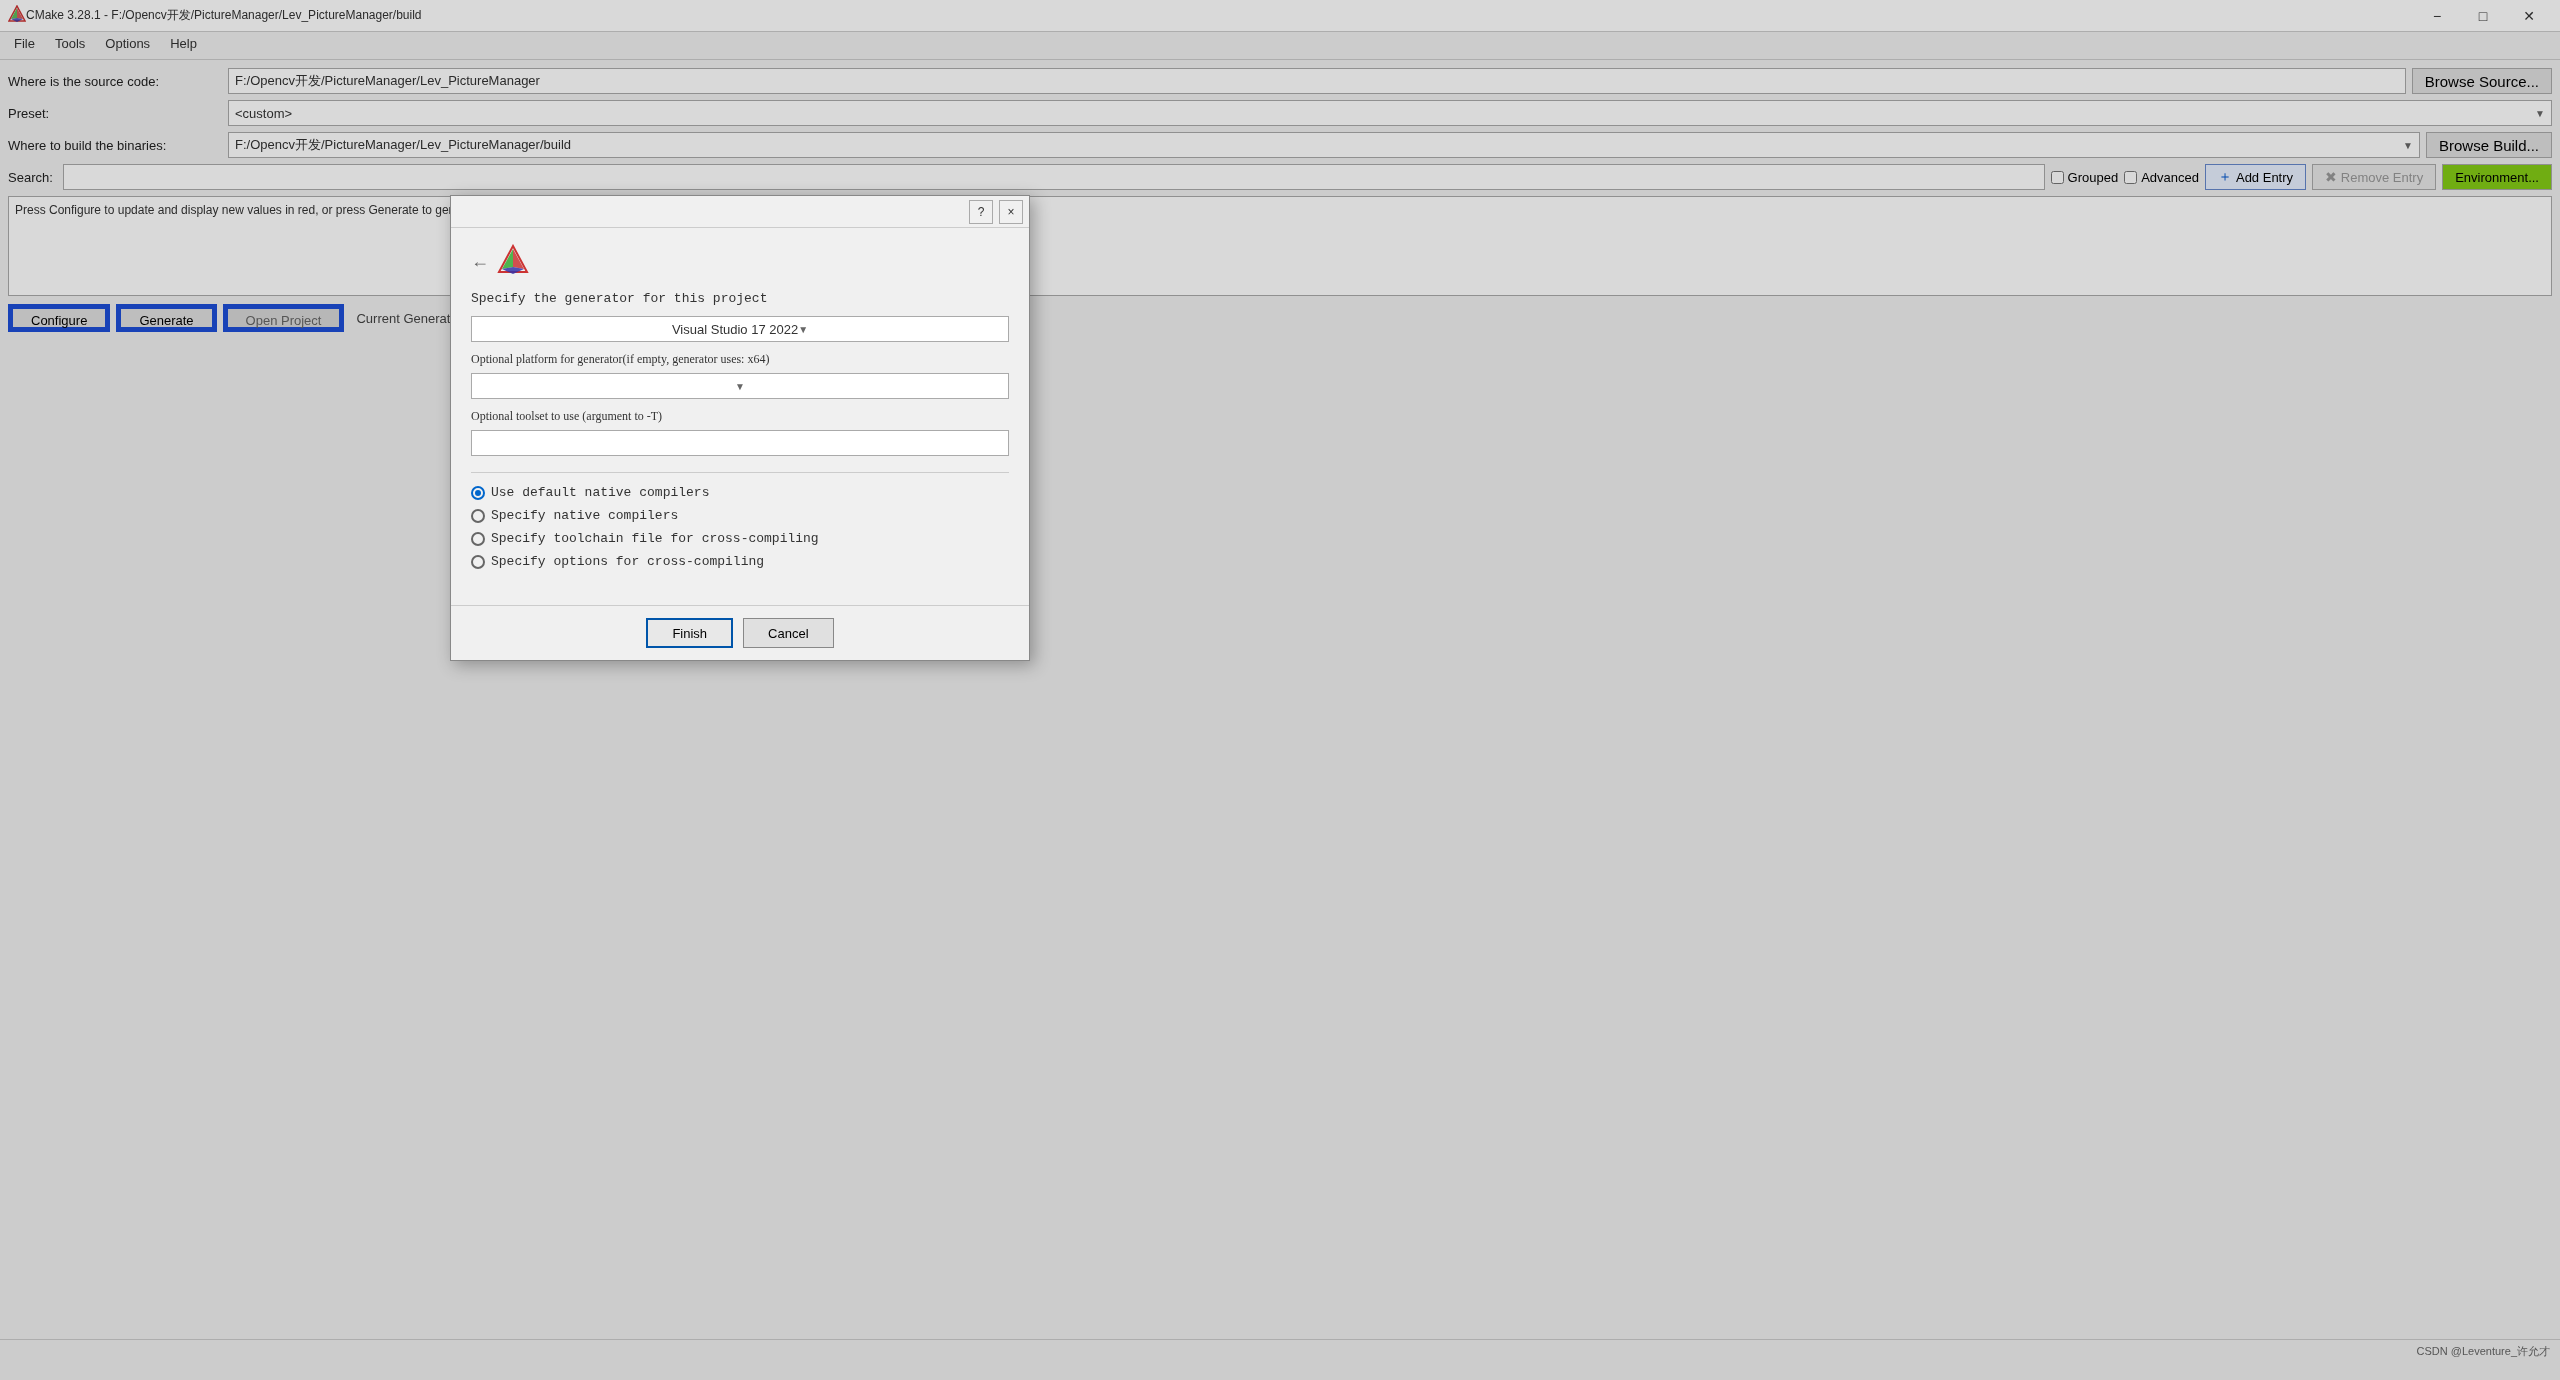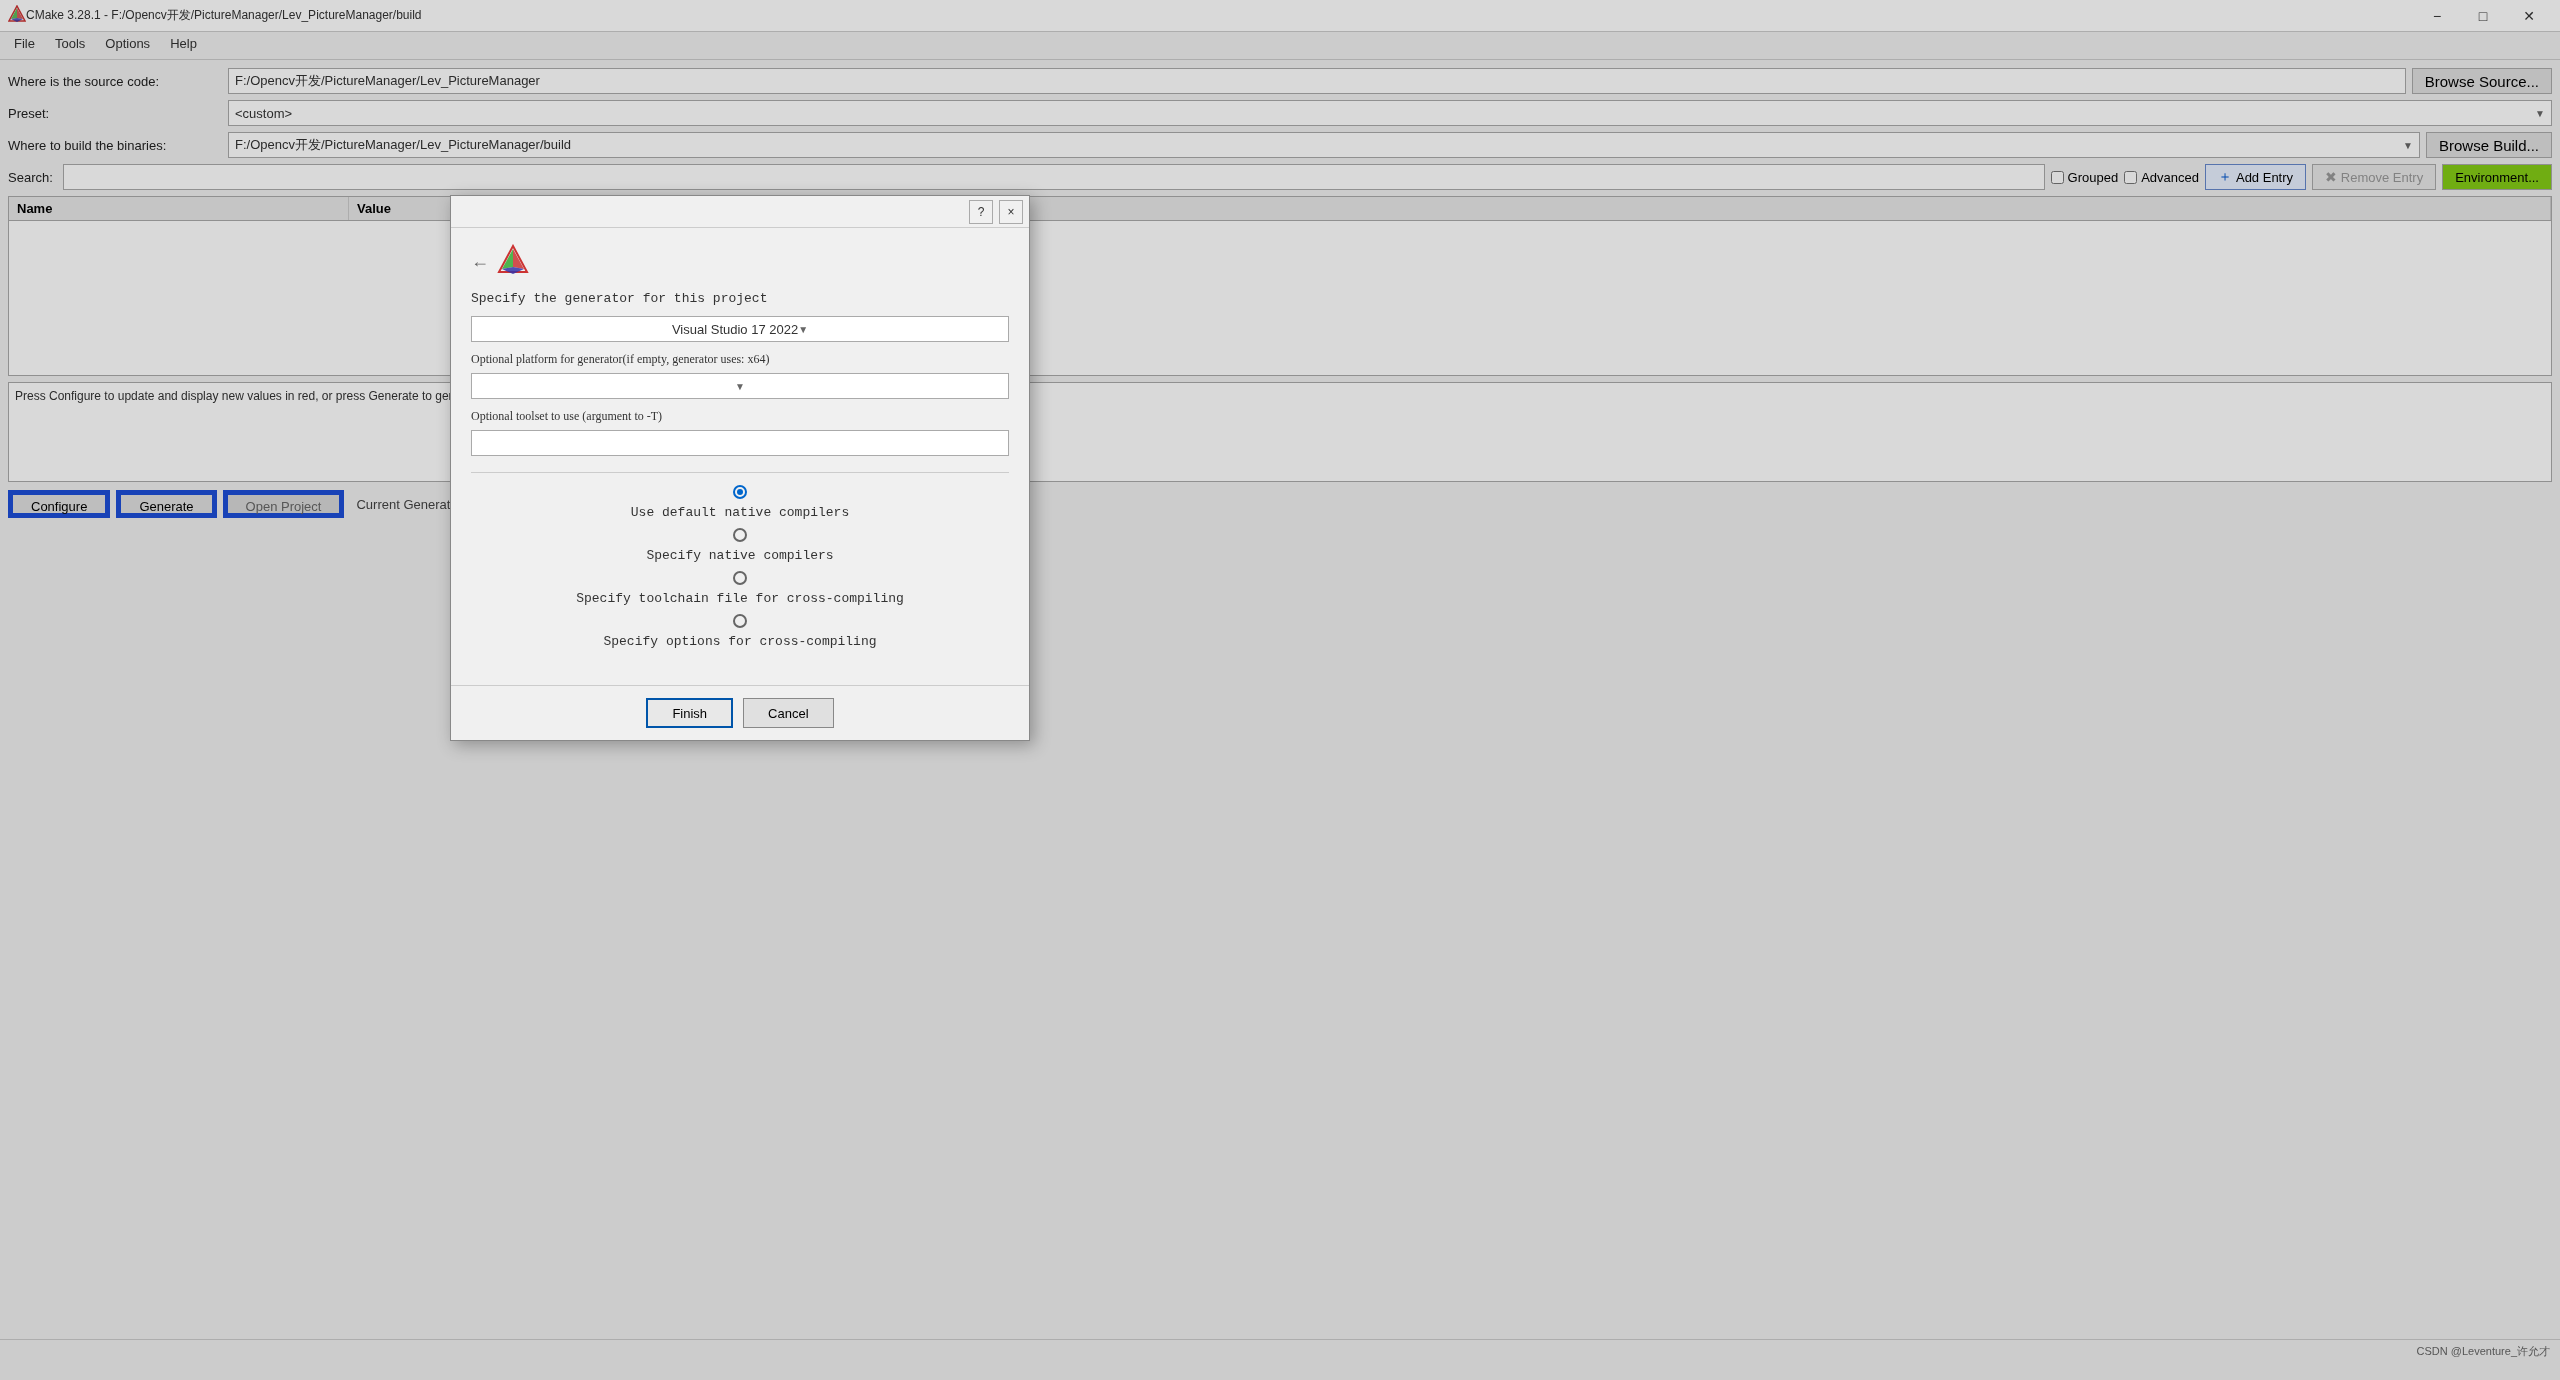--- a/index.html
+++ b/index.html
@@ -333,21 +333,20 @@
       margin-bottom: 20px;
     }
     .radio-item {
       display: flex;
       align-items: center;
       gap: 6px;
       font-size: 13px;
       color: #333;
       font-family: 'Courier New', monospace;
       cursor: pointer;
-      flex-direction: column;
     }
     .radio-circle {
       width: 14px;
       height: 14px;
       border-radius: 50%;
       border: 2px solid #666;
       display: flex;
       align-items: center;
       justify-content: center;
       flex-shrink: 0;
@@ -482,26 +481,20 @@
     </button>
     <button class="toolbar-btn remove-entry">
       <span style="font-size:14px;">✖</span>
       <span>Remove Entry</span>
     </button>
     <button class="toolbar-btn environment">
       <span>Environment...</span>
     </button>
   </div>
 
-  <div class="table-area">
-    <div class="table-header">
-      <div class="table-header-cell col-name">Name</div>
-      <div class="table-header-cell col-value">Value</div>
-    </div>
-  </div>
 
   <div class="status-area">
     <span>Press Configure to update and display new values in red, or press Generate to generate selected build files.</span>
   </div>
 
   <div class="bottom-row">
     <button class="action-btn">Configure</button>
     <button class="action-btn">Generate</button>
     <button class="action-btn open-project">Open Project</button>
     <span class="generator-text">Current Generator: None</span>

